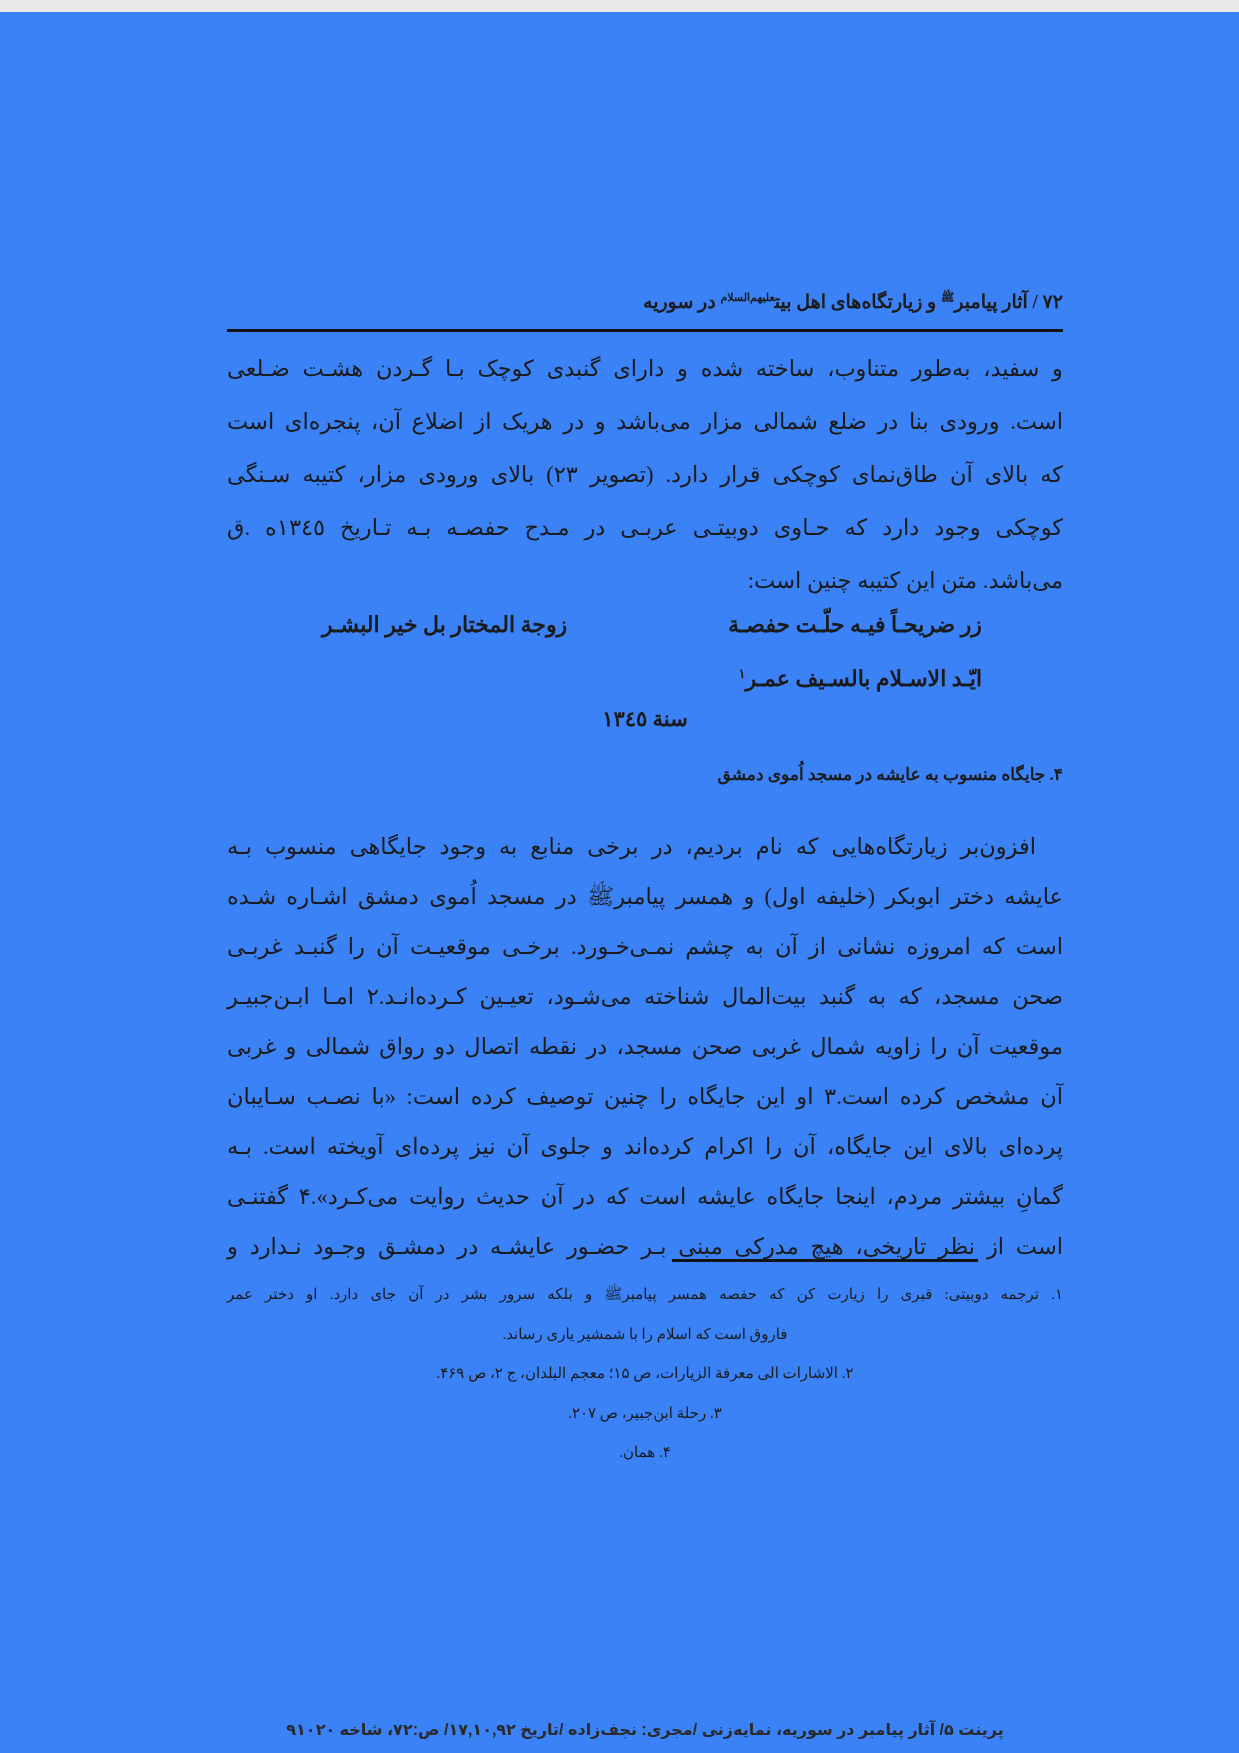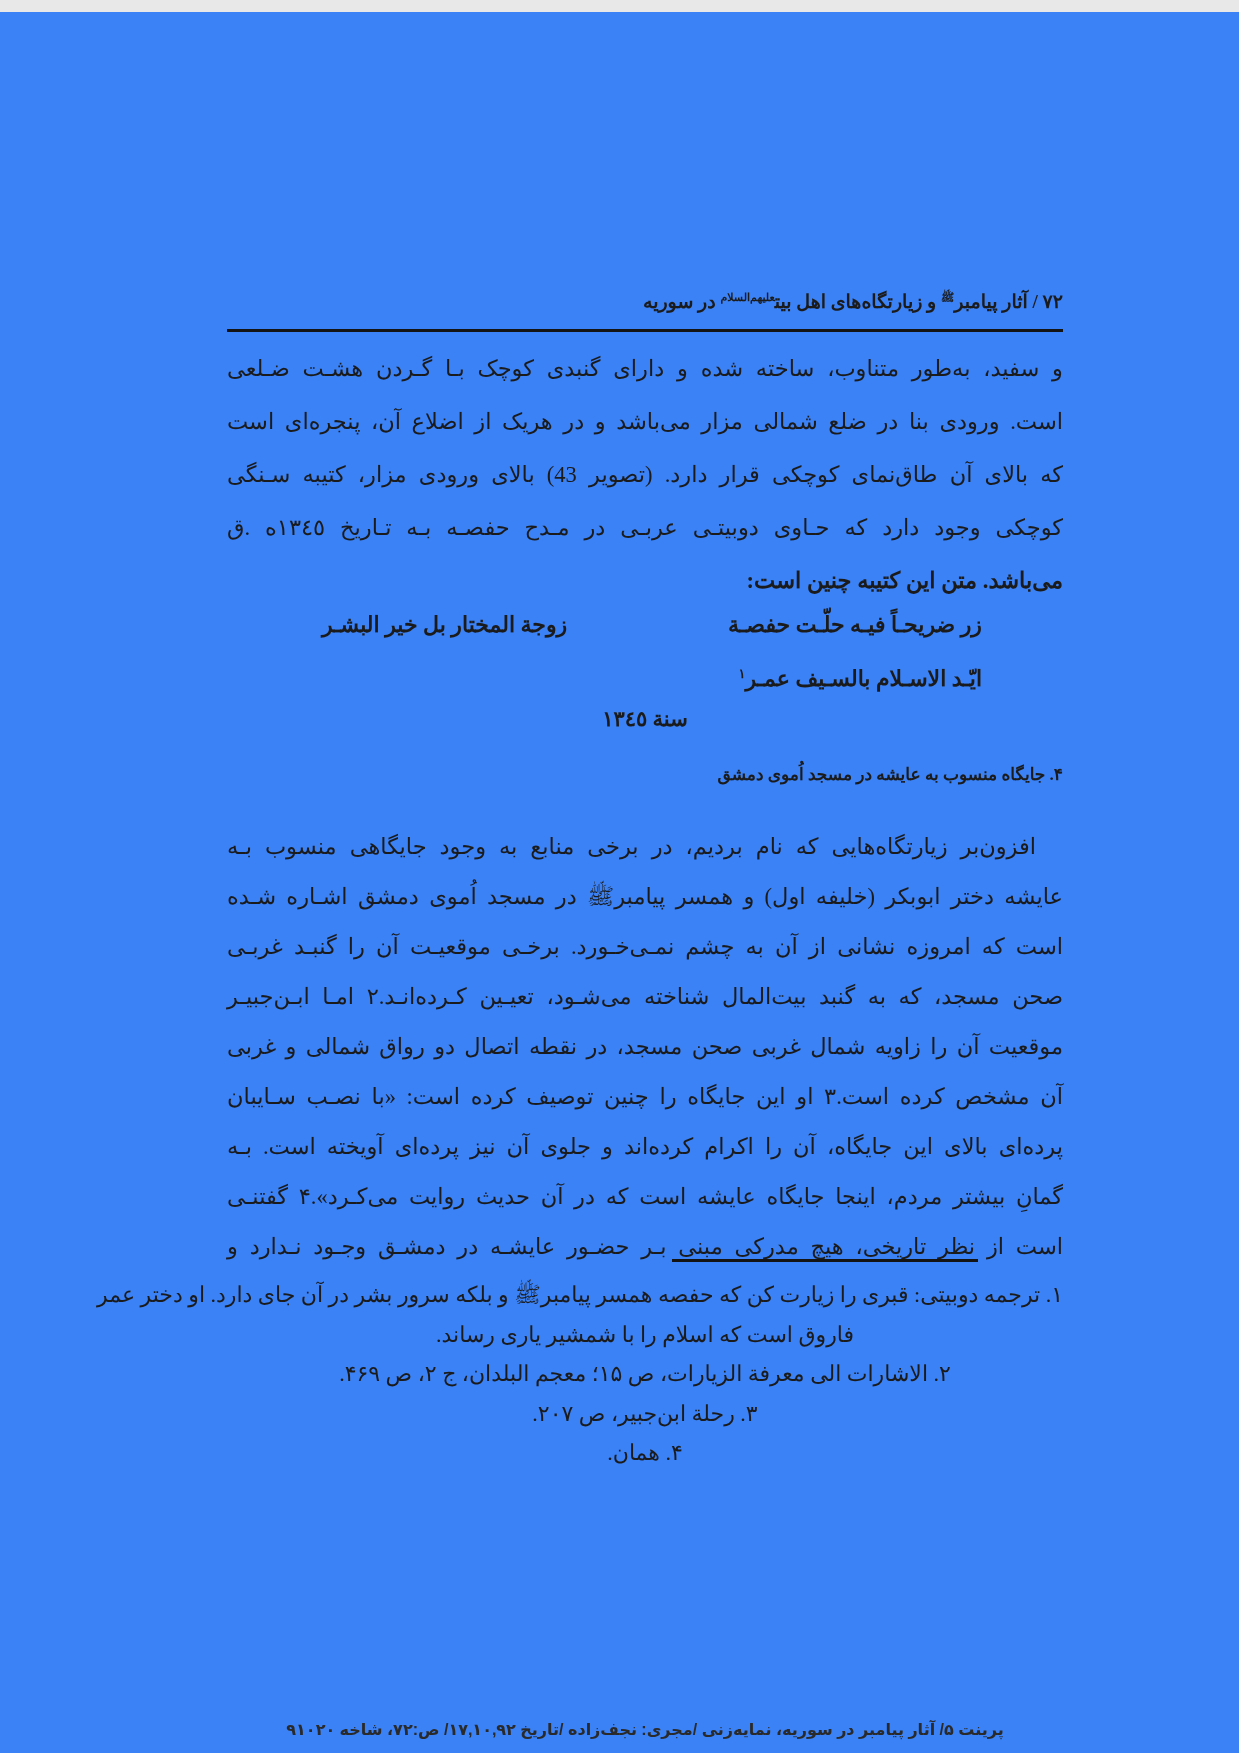--- a/index.html
+++ b/index.html
@@ -23,36 +23,36 @@
   }
   .running-head .honorific{font-size:11px;vertical-align:super;}
   .head-rule{top:317px;right:176px;left:227px;height:3px;background:#141414;}
   
   .para{right:176px;left:227px;font-size:22.5px;}
   .para .bline{
     line-height:52px;height:52px;
     text-align:justify;text-align-last:justify;
     white-space:nowrap;
   }
-  .para .bline.short{text-align:left;text-align-last:right;font-weight:bold;}
+  .para .bline.short{text-align:left;text-align-last:right;}
   .para .bline.indent{padding-right:27px;}
   .p1{top:330px;}
   .p1 .bline{line-height:53px;height:53px;}
   .p2{top:810px;}
   .p2 .bline{line-height:50px;height:50px;}
   
   .couplet{top:586px;left:322px;width:660px;font-weight:bold;font-size:22px;}
   .couplet .vrow{display:flex;justify-content:space-between;line-height:54px;height:54px;}
   .couplet sup{font-size:13px;line-height:0;}
   .inscription-date{top:695px;right:176px;left:227px;text-align:center;font-weight:bold;font-size:21px;}
   
   .section-heading{top:752px;right:176px;left:227px;text-align:right;font-weight:bold;font-size:17px;}
   
   .fn-rule{top:1247px;left:672px;width:306px;height:3px;background:#141414;}
-  .footnotes{top:1263px;right:176px;left:227px;font-size:22px;}
+  .footnotes{top:1263px;right:176px;left:227px;font-size:15px;}
   .footnotes .fline{
     line-height:39.5px;height:39.5px;
     text-align:center;white-space:nowrap;
   }
   .footnotes .fline.full{text-align:justify;text-align-last:justify;}
   .footnotes .fline.center{text-align:center;}
   
   .print-footer{
     top:1708px;right:176px;left:227px;
     text-align:center;
@@ -67,21 +67,21 @@
 <div class="page">
 
   <div class="abs running-head">
     <span>۷۲ / آثار پیامبر</span><span class="honorific">ﷺ</span><span> و زیارتگاه‌های اهل بیت</span><span class="honorific">علیهم‌السلام</span><span> در سوریه</span>
   </div>
   <div class="abs head-rule"></div>
 
   <div class="abs para p1">
     <div class="bline">و سفید، به‌طور متناوب، ساخته شده و دارای گنبدی کوچک بـا گـردن هشـت ضـلعی</div>
     <div class="bline">است. ورودی بنا در ضلع شمالی مزار می‌باشد و در هریک از اضلاع آن، پنجره‌ای است</div>
-    <div class="bline">که بالای آن طاق‌نمای کوچکی قرار دارد. (تصویر 43) بالای ورودی مزار، کتیبه سـنگی</div>
+    <div class="bline">که بالای آن طاق‌نمای کوچکی قرار دارد. (تصویر ۲۳) بالای ورودی مزار، کتیبه سـنگی</div>
     <div class="bline">کوچکی وجود دارد که حـاوی دوبیتـی عربـی در مـدح حفصـه بـه تـاریخ ١٣٤٥ه .ق</div>
     <div class="bline short">می‌باشد. متن این کتیبه چنین است:</div>
   </div>
 
   <div class="abs couplet">
     <div class="vrow">
       <span>زر ضریحـاً فیـه حلّـت حفصـة</span>
       <span>زوجة المختار بل خیر البشـر</span>
     </div>
     <div class="vrow">

